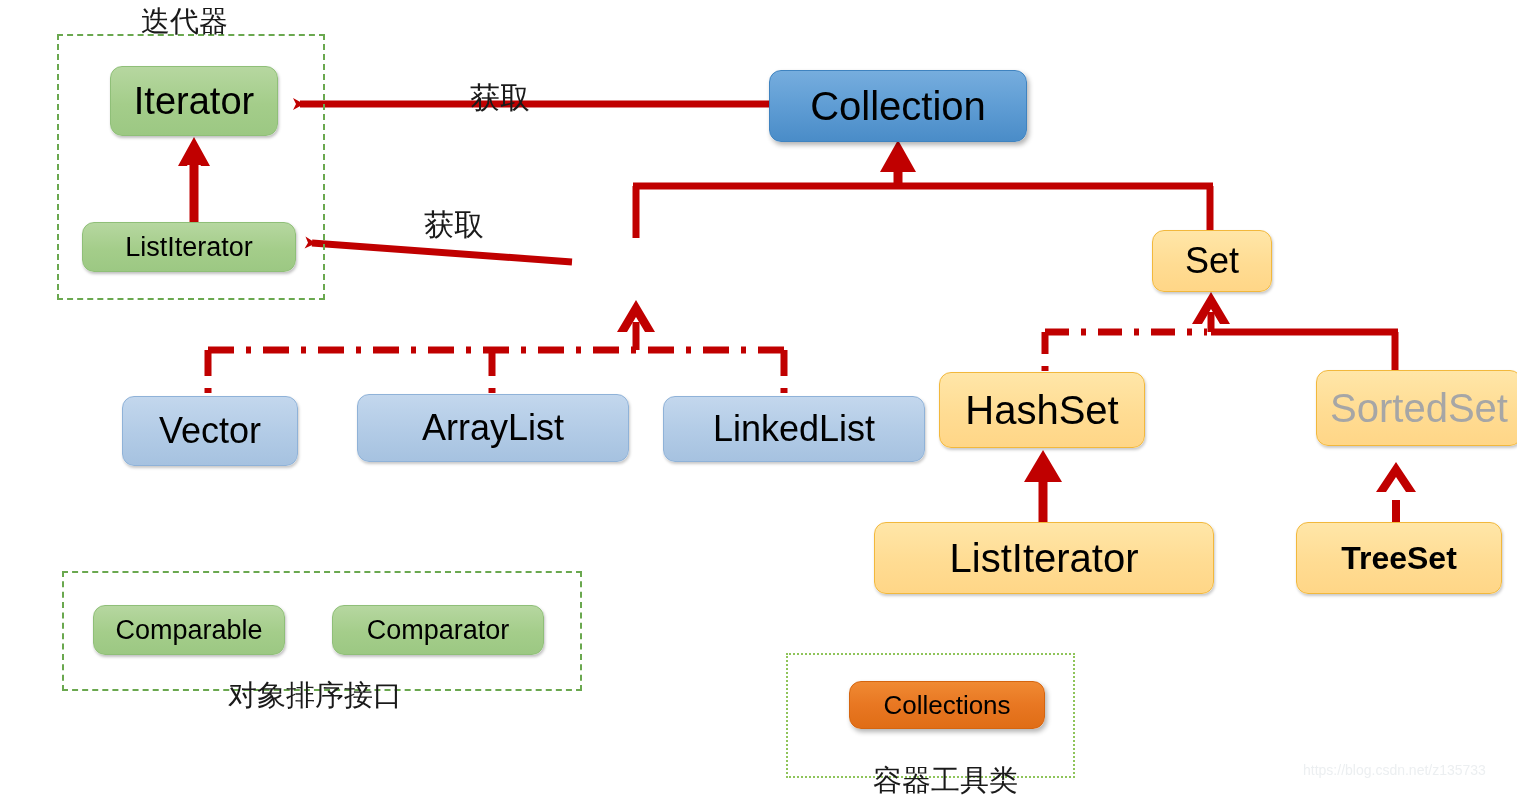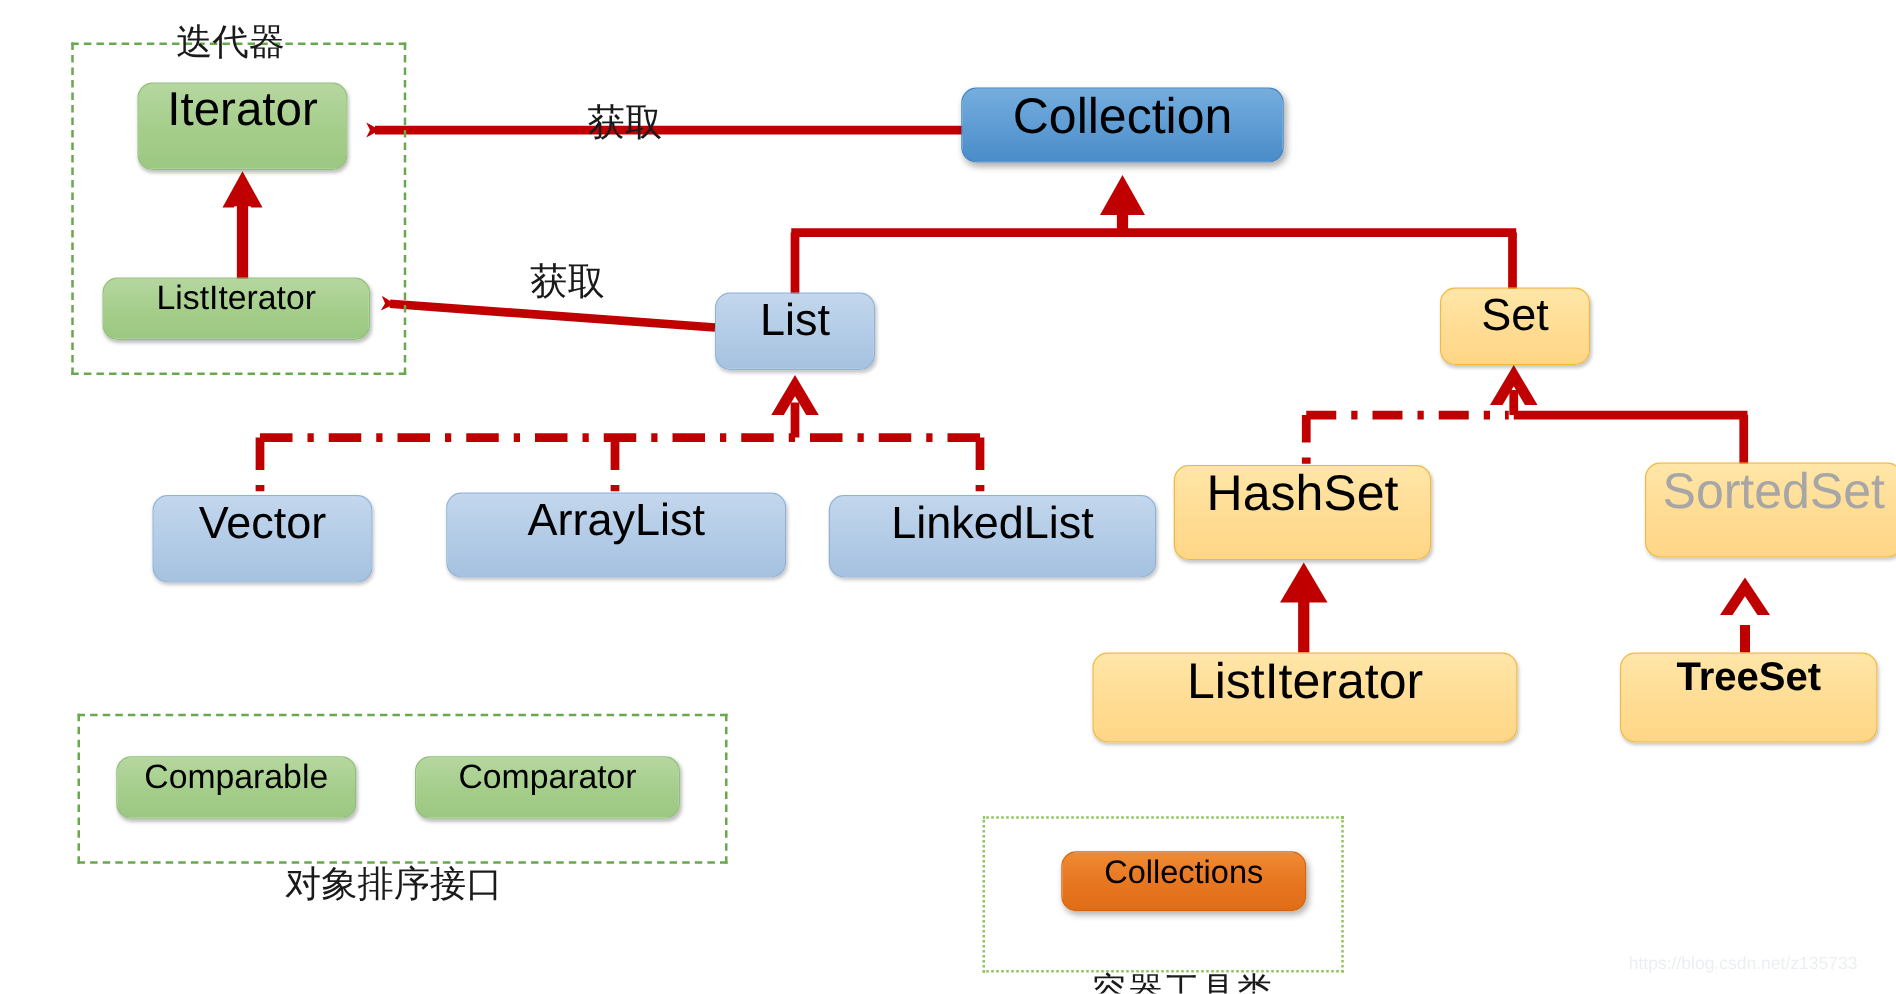--- a/index.html
+++ b/index.html
@@ -23,20 +23,21 @@
     top: 0;
     width: 1517px;
     height: 795px;
     pointer-events: none;
   }
 
   
   .node {
     position: absolute;
     display: flex;
+    align-items: center;
     justify-content: center;
     box-sizing: border-box;
     border-radius: 12px;
     font-family: "Liberation Sans", sans-serif;
     color: #000000;
     white-space: nowrap;
     z-index: 5;
   }
 
   .node.green {
@@ -80,21 +81,20 @@
   .group-box.dotted-green {
     border: 2px dotted #8fc45a;
   }
   .group-label {
     position: absolute;
     font-family: Liberation Sans, sans-serif;
     color: #1a1a1a;
     white-space: nowrap;
     z-index: 6;
     background: transparent;
-    margin-top: 12px;
   }
 
   
   .edge-label {
     position: absolute;
     font-family: "DejaVu Sans", sans-serif;
     color: #1a1a1a;
     white-space: nowrap;
     z-index: 7;
   }
@@ -188,27 +188,24 @@
   <div class="group-label" style="left:873px; top:761px; font-size:29px;">容器工具类</div>
 
   <div class="node green" style="left:110px; top:66px; width:168px; height:70px; font-size:38px;">
     <span>Iterator</span>
   </div>
 
   <div class="node green" style="left:82px; top:222px; width:214px; height:50px; font-size:27px;">
     <span>ListIterator</span>
   </div>
 
-  <div class="node blue-dark" style="left:769px; top:70px; width:258px; height:60px; font-size:40px;">
+  <div class="node blue-dark" style="left:769px; top:70px; width:258px; height:72px; font-size:40px;">
     <span>Collection</span>
   </div>
 
-  <div class="node blue-light" style="left:572px; top:234px; width:128px; height:62px; font-size:36px;">
-    <span>List</span>
-  </div>
 
   <div class="node yellow" style="left:1152px; top:230px; width:120px; height:62px; font-size:36px;">
     <span>Set</span>
   </div>
 
   <div class="node blue-light" style="left:122px; top:396px; width:176px; height:70px; font-size:36px;">
     <span>Vector</span>
   </div>
 
   <div class="node blue-light" style="left:357px; top:394px; width:272px; height:68px; font-size:36px;">

